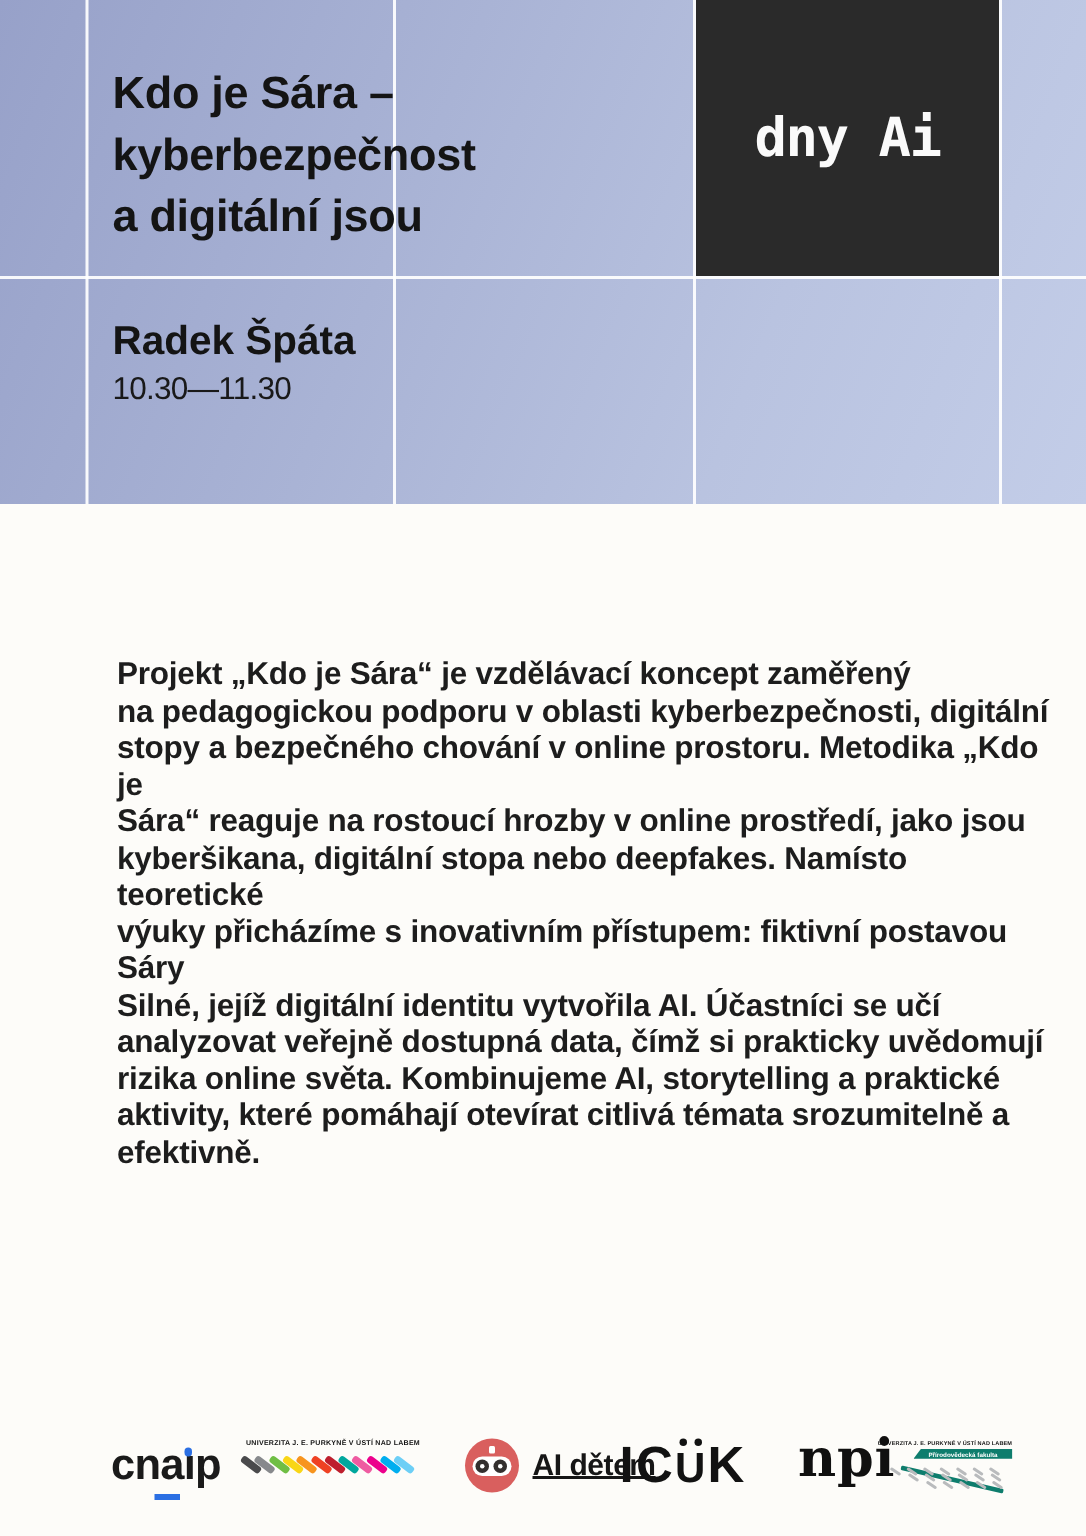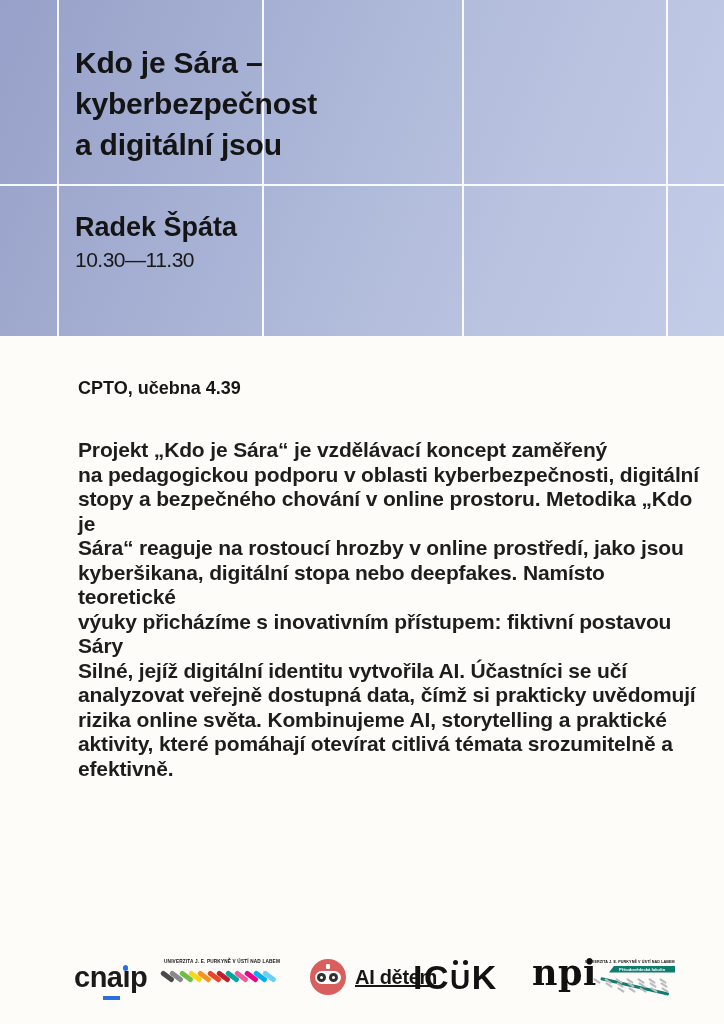--- a/index.html
+++ b/index.html
@@ -97,29 +97,31 @@
 
 <div class="poster">
 
   <div class="header">
     <div class="gridline gl-v" style="left:57px"></div>
     <div class="gridline gl-v" style="left:262px"></div>
     <div class="gridline gl-v" style="left:462px"></div>
     <div class="gridline gl-v" style="left:666px"></div>
     <div class="gridline gl-h"></div>
 
+    <div class="dny-box">
+      <span class="dny-text">dny Ai</span>
+    </div>
 
     <div class="title">Kdo je Sára –
 kyberbezpečnost
 a digitální jsou</div>
     <div class="speaker-name">Radek Špáta</div>
     <div class="speaker-time">10.30—11.30</div>
   </div>
 
-  <div class="room">CPTO, učebna 4.39</div>
   <div class="description">Projekt „Kdo je Sára“ je vzdělávací koncept zaměřený
 na pedagogickou podporu v oblasti kyberbezpečnosti, digitální
 stopy a bezpečného chování v online prostoru. Metodika „Kdo je
 Sára“ reaguje na rostoucí hrozby v online prostředí, jako jsou
 kyberšikana, digitální stopa nebo deepfakes. Namísto teoretické
 výuky přicházíme s inovativním přístupem: fiktivní postavou Sáry
 Silné, jejíž digitální identitu vytvořila AI. Účastníci se učí
 analyzovat veřejně dostupná data, čímž si prakticky uvědomují
 rizika online světa. Kombinujeme AI, storytelling a praktické
 aktivity, které pomáhají otevírat citlivá témata srozumitelně a

